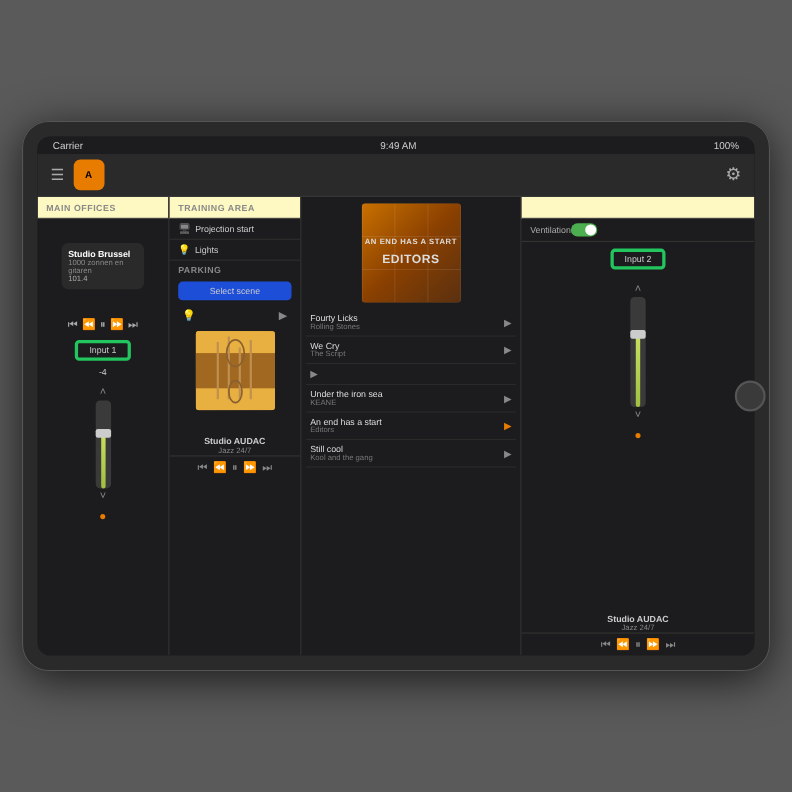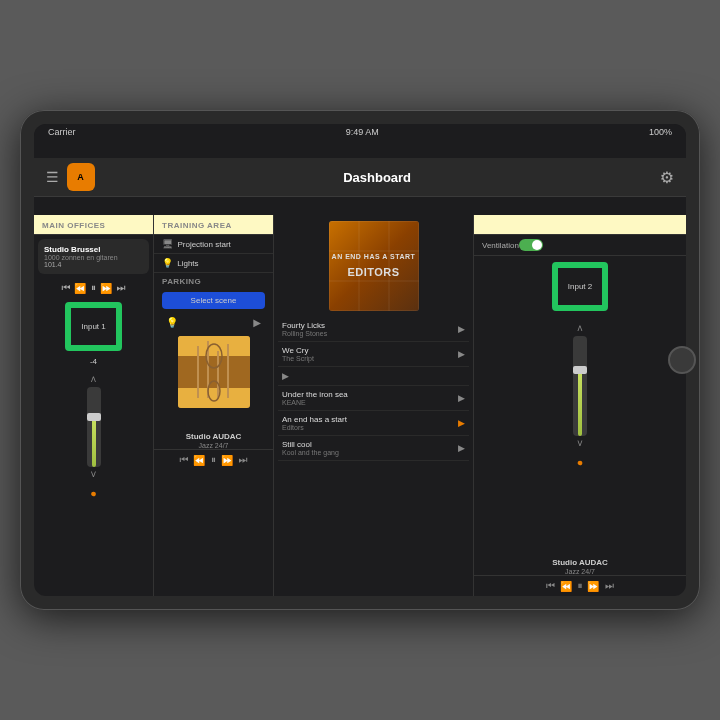--- a/index.html
+++ b/index.html
@@ -25,21 +25,20 @@
     }
 
     .ipad-screen {
       width: 100%;
       height: 100%;
       background: #1c1c1e;
       border-radius: 12px;
       overflow: hidden;
       display: flex;
       flex-direction: column;
-      gap: 18px;
     }
 
     
     .status-bar {
       background: #1c1c1e;
       display: flex;
       justify-content: space-between;
       align-items: center;
       padding: 3px 14px;
       font-size: 9px;
@@ -98,44 +97,44 @@
       color: #888;
       letter-spacing: 0.5px;
       text-transform: uppercase;
       border-bottom: 1px solid #333;
       background: #fef9c3;
     }
 
     
     .studio-card {
       background: #2a2a2a;
-      margin: 4px;
+      margin: 22px;
       border-radius: 6px;
       padding: 6px;
     }
     .studio-name { font-size: 8px; color: #fff; font-weight: 600; }
     .studio-sub { font-size: 7px; color: #888; }
     .studio-freq { font-size: 7px; color: #aaa; }
 
     .transport-controls {
       display: flex;
       justify-content: center;
       align-items: center;
       gap: 4px;
       padding: 4px 0;
       color: #aaa;
       font-size: 10px;
     }
     .transport-controls span { cursor: pointer; }
 
     .input-label-box {
       margin: 4px auto;
-      border: 6px solid #22c55e;
+      border: 3px solid #22c55e;
       border-radius: 4px;
-      padding: 14px 10px;
+      padding: 2px 10px;
       font-size: 8px;
       color: #ccc;
       text-align: center;
       width: fit-content;
     }
     .volume-display {
       font-size: 8px;
       color: #ccc;
       text-align: center;
       margin: 2px 0;
@@ -344,21 +343,20 @@
       </div>
     </div>
 
     <div class="nav-bar">
       <div class="nav-left">
         <span class="hamburger">☰</span>
         <div class="nav-logo">
           <span>A</span>
         </div>
       </div>
-      <span class="nav-title">Dashboard</span>
       <span class="nav-gear">⚙</span>
     </div>
 
     <div class="main-content">
 
       <div class="column col-main-offices">
         <div class="col-header">MAIN OFFICES</div>
 
         <div class="studio-card">
           <div class="studio-name">Studio Brussel</div>

